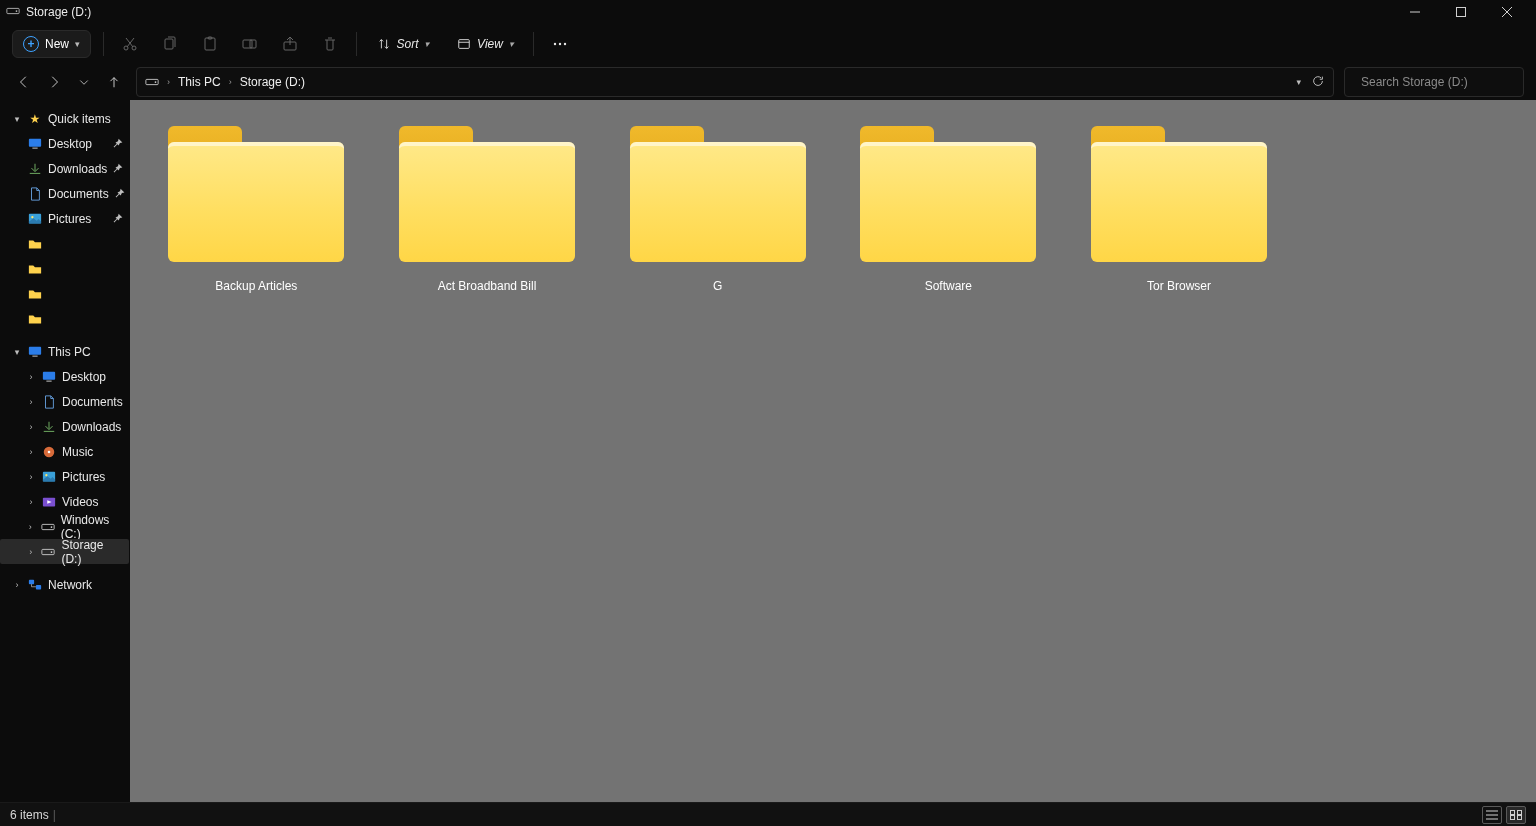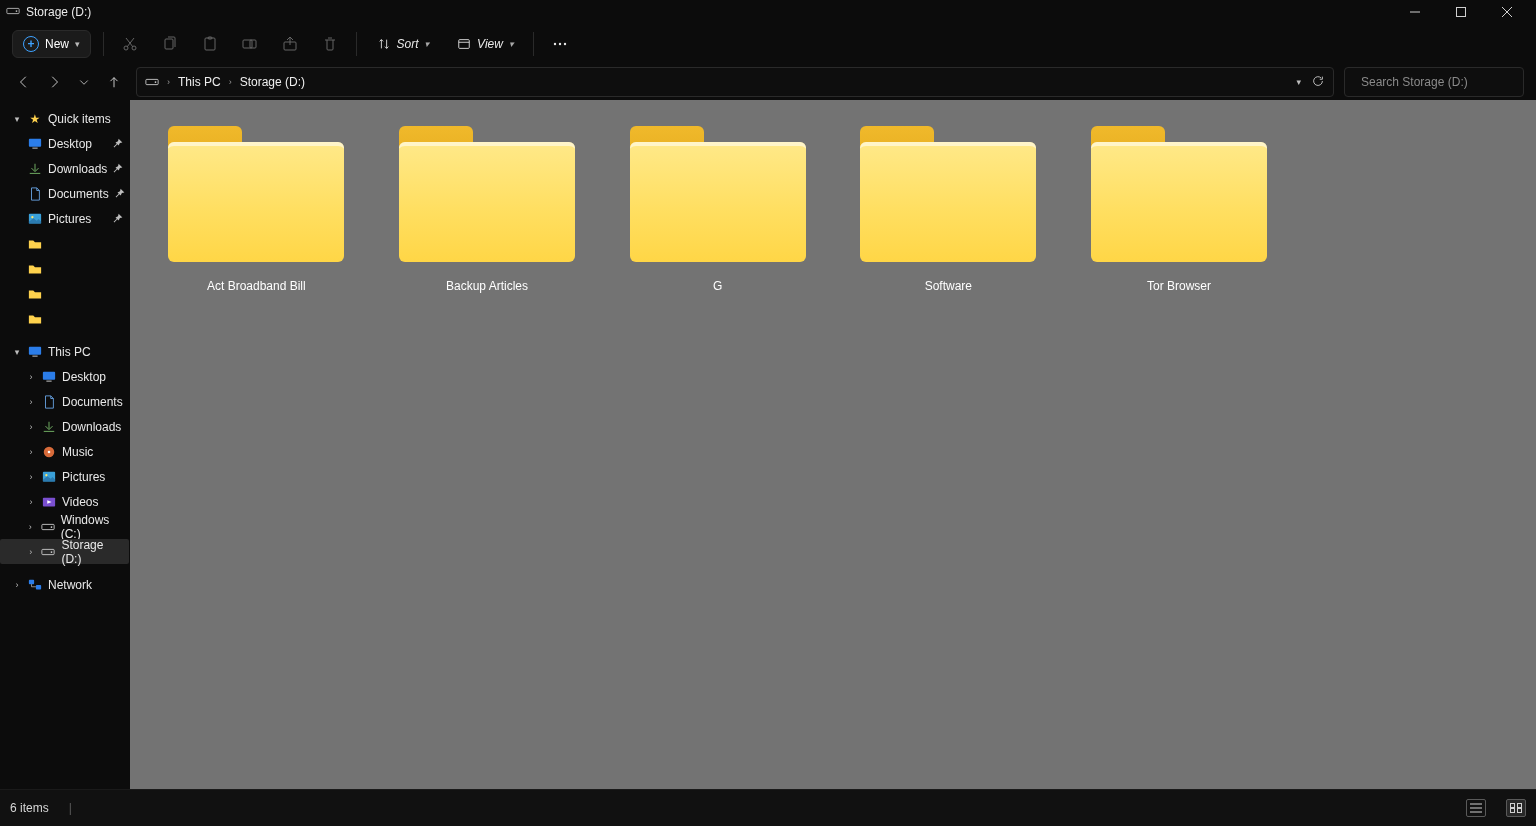--- a/index.html
+++ b/index.html
@@ -54,21 +54,21 @@
     
     .main { flex:1; padding:18px 20px; overflow:auto; }
     .grid { display:grid; grid-template-columns: repeat(6, minmax(200px, 1fr)); gap:16px 18px; }
     .tile { display:flex; flex-direction:column; align-items:center; gap:16px; padding:8px 4px; border-radius:4px; }
     .folder-ico { width:176px; height:136px; position:relative; }
     .folder-tab { position:absolute; top:0; left:0; width:74px; height:24px; background:linear-gradient(180deg,#f0b92b 0%,#eab224 100%); border-radius:6px 6px 0 0; }
     .folder-body { position:absolute; top:16px; left:0; width:176px; height:120px; background:linear-gradient(180deg,#ffe989 0%,#ffdf62 55%,#ffd646 100%); border-radius:6px; box-shadow:inset 0 6px 0 -2px rgba(255,255,255,.55); }
     .folder-label { font-size:12px; color:#fff; text-align:center; max-width:176px; line-height:1.35; word-break:break-word; }
 
     
-    .statusbar { height:37px; background:#111; display:flex; align-items:center; gap:20px; padding:0 10px; color:#d6d6d6; font-size:12px; border-top:1px solid #1a1a1a; }
+    .statusbar { height:24px; background:#111; display:flex; align-items:center; gap:4px; padding:0 10px; color:#d6d6d6; font-size:12px; border-top:1px solid #1a1a1a; }
     .statusbar .spacer { flex:1; }
     .viewbtn { width:20px; height:18px; display:flex; align-items:center; justify-content:center; border:1px solid #5a5a5a; border-radius:2px; color:#d0d0d0; }
     .viewbtn.active { background:#d0d0d020; }
 
     
   </style>
 </head>
 <body>
 
 <div class="window">
@@ -427,28 +427,28 @@
       </div>
     </div>
 
     <div class="main">
       <div class="grid" id="folder-grid">
           <div class="tile">
             <div class="folder-ico">
               <div class="folder-tab"></div>
               <div class="folder-body"></div>
             </div>
-            <div class="folder-label">Act Broadband Bill</div>
+            <div class="folder-label">Backup Articles</div>
           </div>
           <div class="tile">
             <div class="folder-ico">
               <div class="folder-tab"></div>
               <div class="folder-body"></div>
             </div>
-            <div class="folder-label">Backup Articles</div>
+            <div class="folder-label">Act Broadband Bill</div>
           </div>
           <div class="tile">
             <div class="folder-ico">
               <div class="folder-tab"></div>
               <div class="folder-body"></div>
             </div>
             <div class="folder-label">G</div>
           </div>
           <div class="tile">
             <div class="folder-ico">

